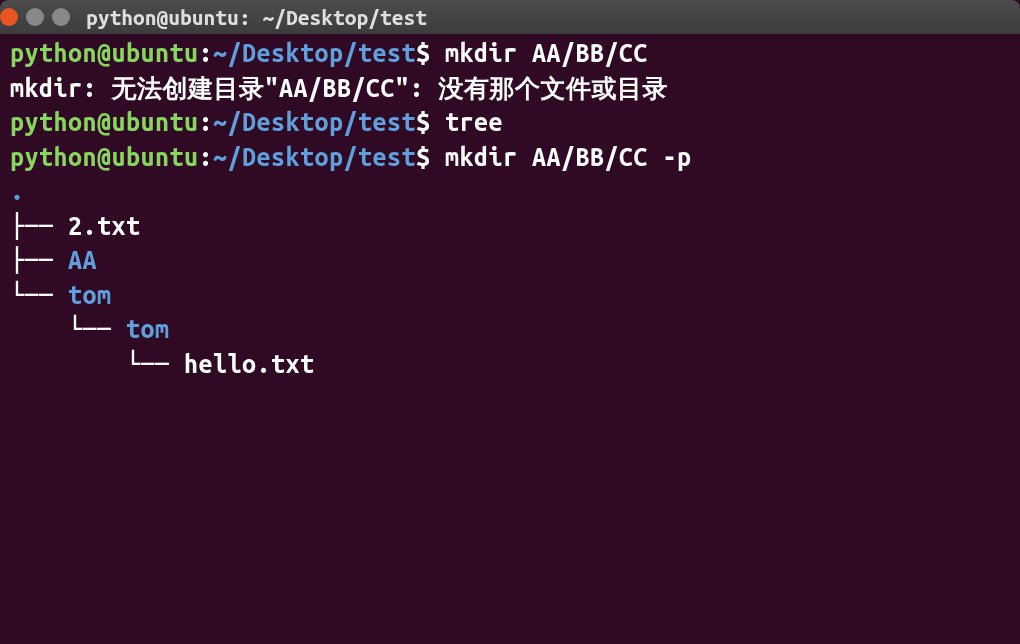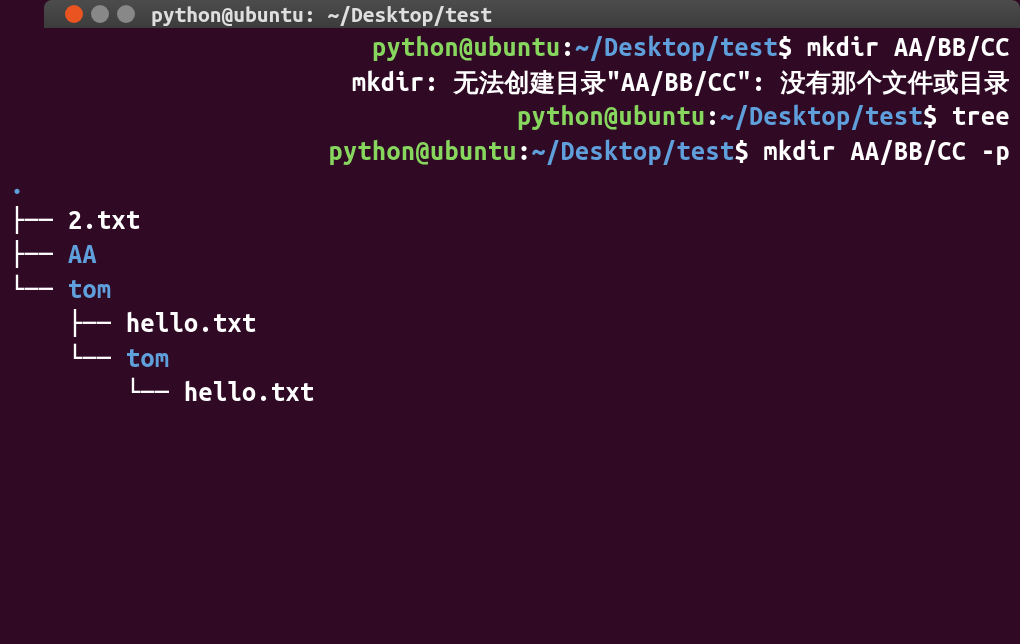--- a/index.html
+++ b/index.html
@@ -13,27 +13,26 @@
       font-size: 25px;
       font-weight: bold;
       color: #ffffff;
       width: 1020px;
       height: 644px;
       overflow: hidden;
       border-radius: 8px;
     }
     .titlebar {
       background: linear-gradient(to bottom, #4c4c4c, #3c3c3c);
-      height: 28px;
+      height: 34px;
       display: flex;
       align-items: center;
-      padding: 0 21px;
+      padding: 0 0;
       border-top-left-radius: 8px;
       border-top-right-radius: 8px;
-      margin-left: 44px;
     }
     .window-controls {
       display: flex;
       gap: 8px;
       margin-right: 16px;
     }
     .win-btn {
       width: 18px;
       height: 18px;
       border-radius: 50%;
@@ -63,21 +62,20 @@
     .cursor {
       display: inline-block;
       width: 14px;
       height: 24px;
       background: #ffffff;
       vertical-align: text-bottom;
       margin-bottom: 2px;
     }
     .line {
       white-space: pre;
-      text-align: right;
     }
     .tree-line {
       white-space: pre;
     }
   </style>
 </head>
 <body>
 
 <div class="titlebar">
   <div class="window-controls">
@@ -91,18 +89,17 @@
 <div class="terminal">
   <div class="line"><span class="user">python@ubuntu</span><span class="white">:</span><span class="path">~/Desktop/test</span><span class="white">$</span><span class="white"> mkdir AA/BB/CC</span></div>
   <div class="line white">mkdir: 无法创建目录"AA/BB/CC": 没有那个文件或目录</div>
   <div class="line"><span class="user">python@ubuntu</span><span class="white">:</span><span class="path">~/Desktop/test</span><span class="white">$</span><span class="white"> tree</span></div>
   <div class="line"><span class="user">python@ubuntu</span><span class="white">:</span><span class="path">~/Desktop/test</span><span class="white">$</span><span class="white"> mkdir AA/BB/CC -p</span></div>
 
   <div class="tree-line dir">.</div>
   <div class="tree-line"><span class="white">├── </span><span class="white">2.txt</span></div>
   <div class="tree-line"><span class="white">├── </span><span class="dir">AA</span></div>
   <div class="tree-line"><span class="white">└── </span><span class="dir">tom</span></div>
-  <div class="tree-line"><span class="white">    ├── </span><span class="white">hello.txt</span></div>
   <div class="tree-line"><span class="white">    └── </span><span class="dir">tom</span></div>
   <div class="tree-line"><span class="white">        └── </span><span class="white">hello.txt</span></div>
 
   <div class="line white">&nbsp;</div>
 </div>
 
 </body></html>

